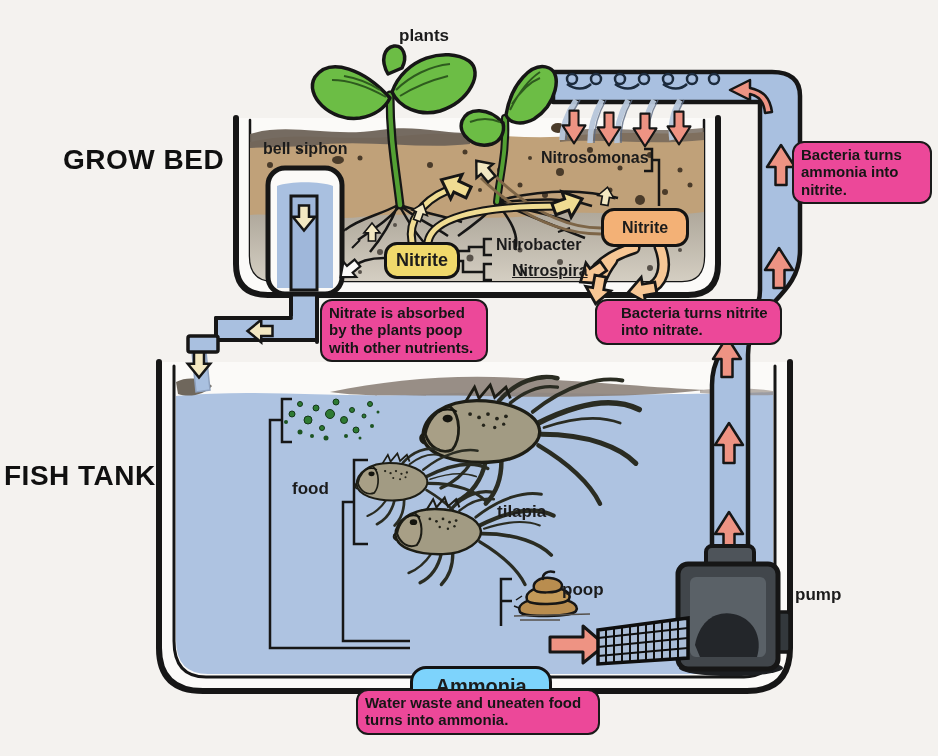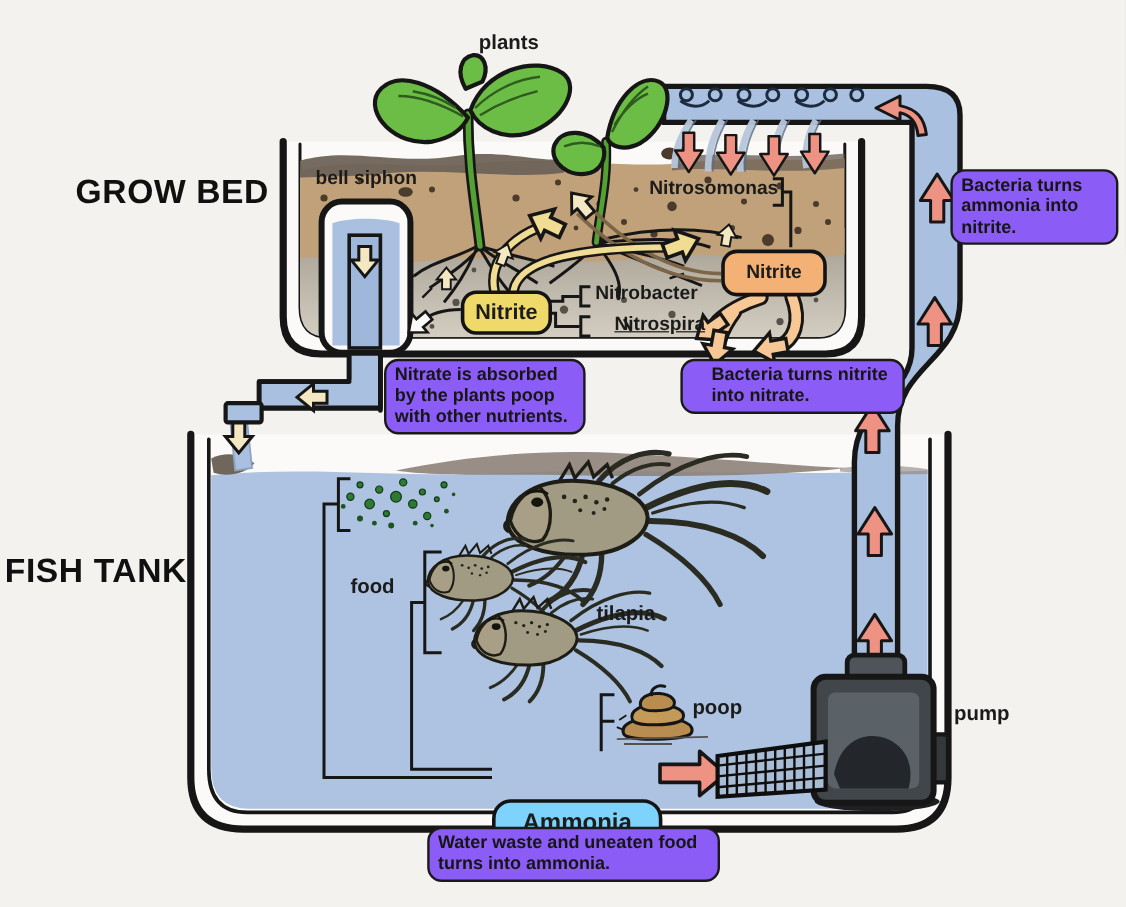--- a/index.html
+++ b/index.html
@@ -1,31 +1,31 @@
 <!DOCTYPE html>
 <html><head>
 <meta charset="utf-8">
 <style>
   html,body{margin:0;padding:0;}
   body{font-family:"Liberation Sans",sans-serif;background:#e9e7e3;}
   .scene{position:relative;width:938px;height:756px;background:#f4f2ef;overflow:hidden;}
   .scene svg.art{position:absolute;left:0;top:0;}
   .lbl{position:absolute;color:#1b1b1b;font-weight:600;font-size:16px;line-height:1.05;white-space:nowrap;}
   .section-lbl{position:absolute;color:#101010;font-weight:bold;font-size:28px;letter-spacing:.5px;white-space:nowrap;}
-  .callout{position:absolute;background:#8b5cf6;border:2.5px solid #1a1a1a;border-radius:12px;
+  .callout{position:absolute;background:#ec4899;border:2.5px solid #1a1a1a;border-radius:12px;
            padding:3px 7px 4px 7px;font-size:15px;font-weight:600;line-height:1.15;color:#161616;}
   .node{position:absolute;border:3.5px solid #131313;border-radius:13px;display:flex;
         align-items:center;justify-content:center;font-weight:bold;color:#1c1c1c;}
   .node-nitrite{left:601px;top:208px;width:82px;height:33px;background:#f3b176;font-size:16px;}
   .node-nitrate{left:384px;top:242px;width:70px;height:31px;background:#f0d96b;font-size:18px;}
   .node-ammonia{left:410px;top:627px;width:136px;height:35px;background:#7dd3fc;border-radius:16px;font-size:20px;margin-top:39px;}
   .c-bact-amm{left:792px;top:141px;width:122px;}
   .c-water-ret{left:38px;top:311px;width:133px;}
   .c-nitrate-abs{left:320px;top:299px;width:150px;}
-  .c-bact-nitrite{left:567px;top:299px;width:152px;padding-left:24px;}
+  .c-bact-nitrite{left:595px;top:299px;width:152px;padding-left:24px;}
   .c-fish-waste{left:356px;top:689px;width:226px;}
 </style>
 </head>
 <body>
 
 <div class="scene">
 
 <svg class="art" width="938" height="756" viewBox="0 0 938 756">
   <defs>
     <linearGradient id="gravelG" x1="0" y1="0" x2="0" y2="1">
@@ -334,21 +334,21 @@
 <div class="section-lbl" style="left:63px;top:144px;">GROW BED</div>
 <div class="section-lbl" style="left:4px;top:460px;">FISH TANK</div>
 
 <div class="lbl" style="left:399px;top:27px;font-size:17px;">plants</div>
 <div class="lbl" style="left:263px;top:141px;">bell siphon</div>
 <div class="lbl" style="left:541px;top:150px;">Nitrosomonas</div>
 <div class="lbl" style="left:496px;top:237px;">Nitrobacter</div>
 <div class="lbl" style="left:512px;top:263px;text-decoration:underline;">Nitrospira</div>
 <div class="lbl" style="left:292px;top:444px;font-size:17px;margin-top:36px;">food</div>
 <div class="lbl" style="left:497px;top:503px;font-size:17px;">tilapia</div>
-<div class="lbl" style="left:562px;top:581px;font-size:17px;margin-left:15px;">poop</div>
+<div class="lbl" style="left:562px;top:581px;font-size:17px;">poop</div>
 <div class="lbl" style="left:795px;top:586px;font-size:17px;">pump</div>
 
 <div class="node node-nitrite">Nitrite</div>
 <div class="node node-nitrate">Nitrite</div>
 <div class="node node-ammonia">Ammonia</div>
 
 <div class="callout c-bact-amm">Bacteria turns ammonia into nitrite.</div>
 <div class="callout c-nitrate-abs">Nitrate is absorbed by the plants poop with other nutrients.</div>
 <div class="callout c-bact-nitrite">Bacteria turns nitrite into nitrate.</div>
 <div class="callout c-fish-waste">Water waste and uneaten food turns into ammonia.</div>

